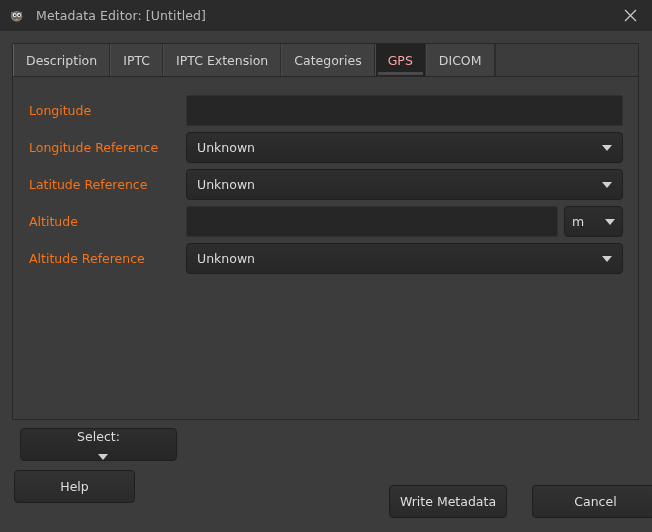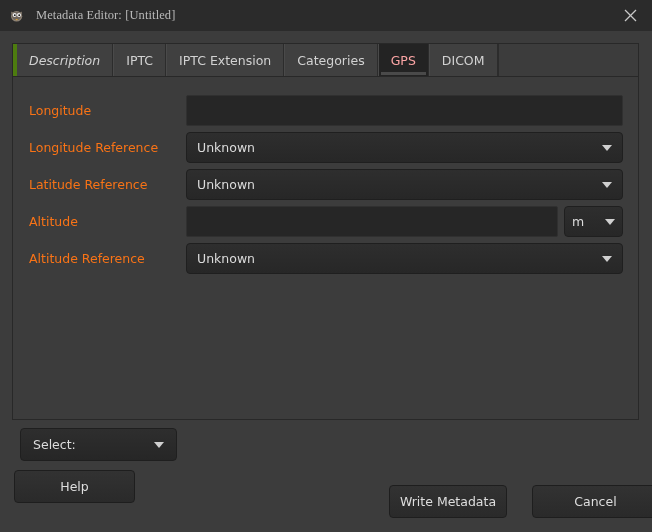--- a/index.html
+++ b/index.html
@@ -16,21 +16,20 @@
   }
 
   
   #titlebar {
     position: absolute;
     left: 0; top: 0;
     width: 652px; height: 31px;
     background: #2b2b2b;
     display: flex;
     align-items: center;
-    font-family: Liberation Serif, serif;
   }
   #app-icon {
     width: 18px; height: 18px;
     margin-left: 8px;
     position: relative;
     flex: 0 0 auto;
   }
   #app-icon svg { display: block; }
   #title-text {
     margin-left: 10px;
@@ -79,21 +78,21 @@
     padding: 0 12px;
     font-size: 12.5px;
     color: #d2d2d2;
     background: #404040;
     border-right: 1px solid #2c2c2c;
     border-left: 1px solid #4a4a4a;
     box-sizing: border-box;
     position: relative;
     white-space: nowrap;
   }
-  .tab:first-child { border-left: 4px solid #4d7c0f; font-style: italic; }
+  .tab:first-child { border-left: 1px solid #4d7c0f; }
   .tab.active {
     background: #232323;
     color: #fca5a5;
   }
   .tab.active::after {
     content: "";
     position: absolute;
     left: 2px; right: 2px; bottom: 1px;
     height: 3px;
     background: #4a4a4a;
@@ -214,20 +213,21 @@
     height: 33px;
     box-sizing: border-box;
     background-image: linear-gradient(#2e2e2e, #262626);
     border: 1px solid #1f1f1f;
     border-radius: 4px;
     display: flex;
     align-items: center;
     padding: 0 12px;
     color: #dcdcdc;
     font-size: 12.5px;
+    flex-direction: column;
   }
   #select-combo .val { flex: 1 1 auto; }
 
   
   .btn {
     position: absolute;
     height: 33px;
     box-sizing: border-box;
     background-image: linear-gradient(#323232, #2a2a2a);
     border: 1px solid #1e1e1e;

